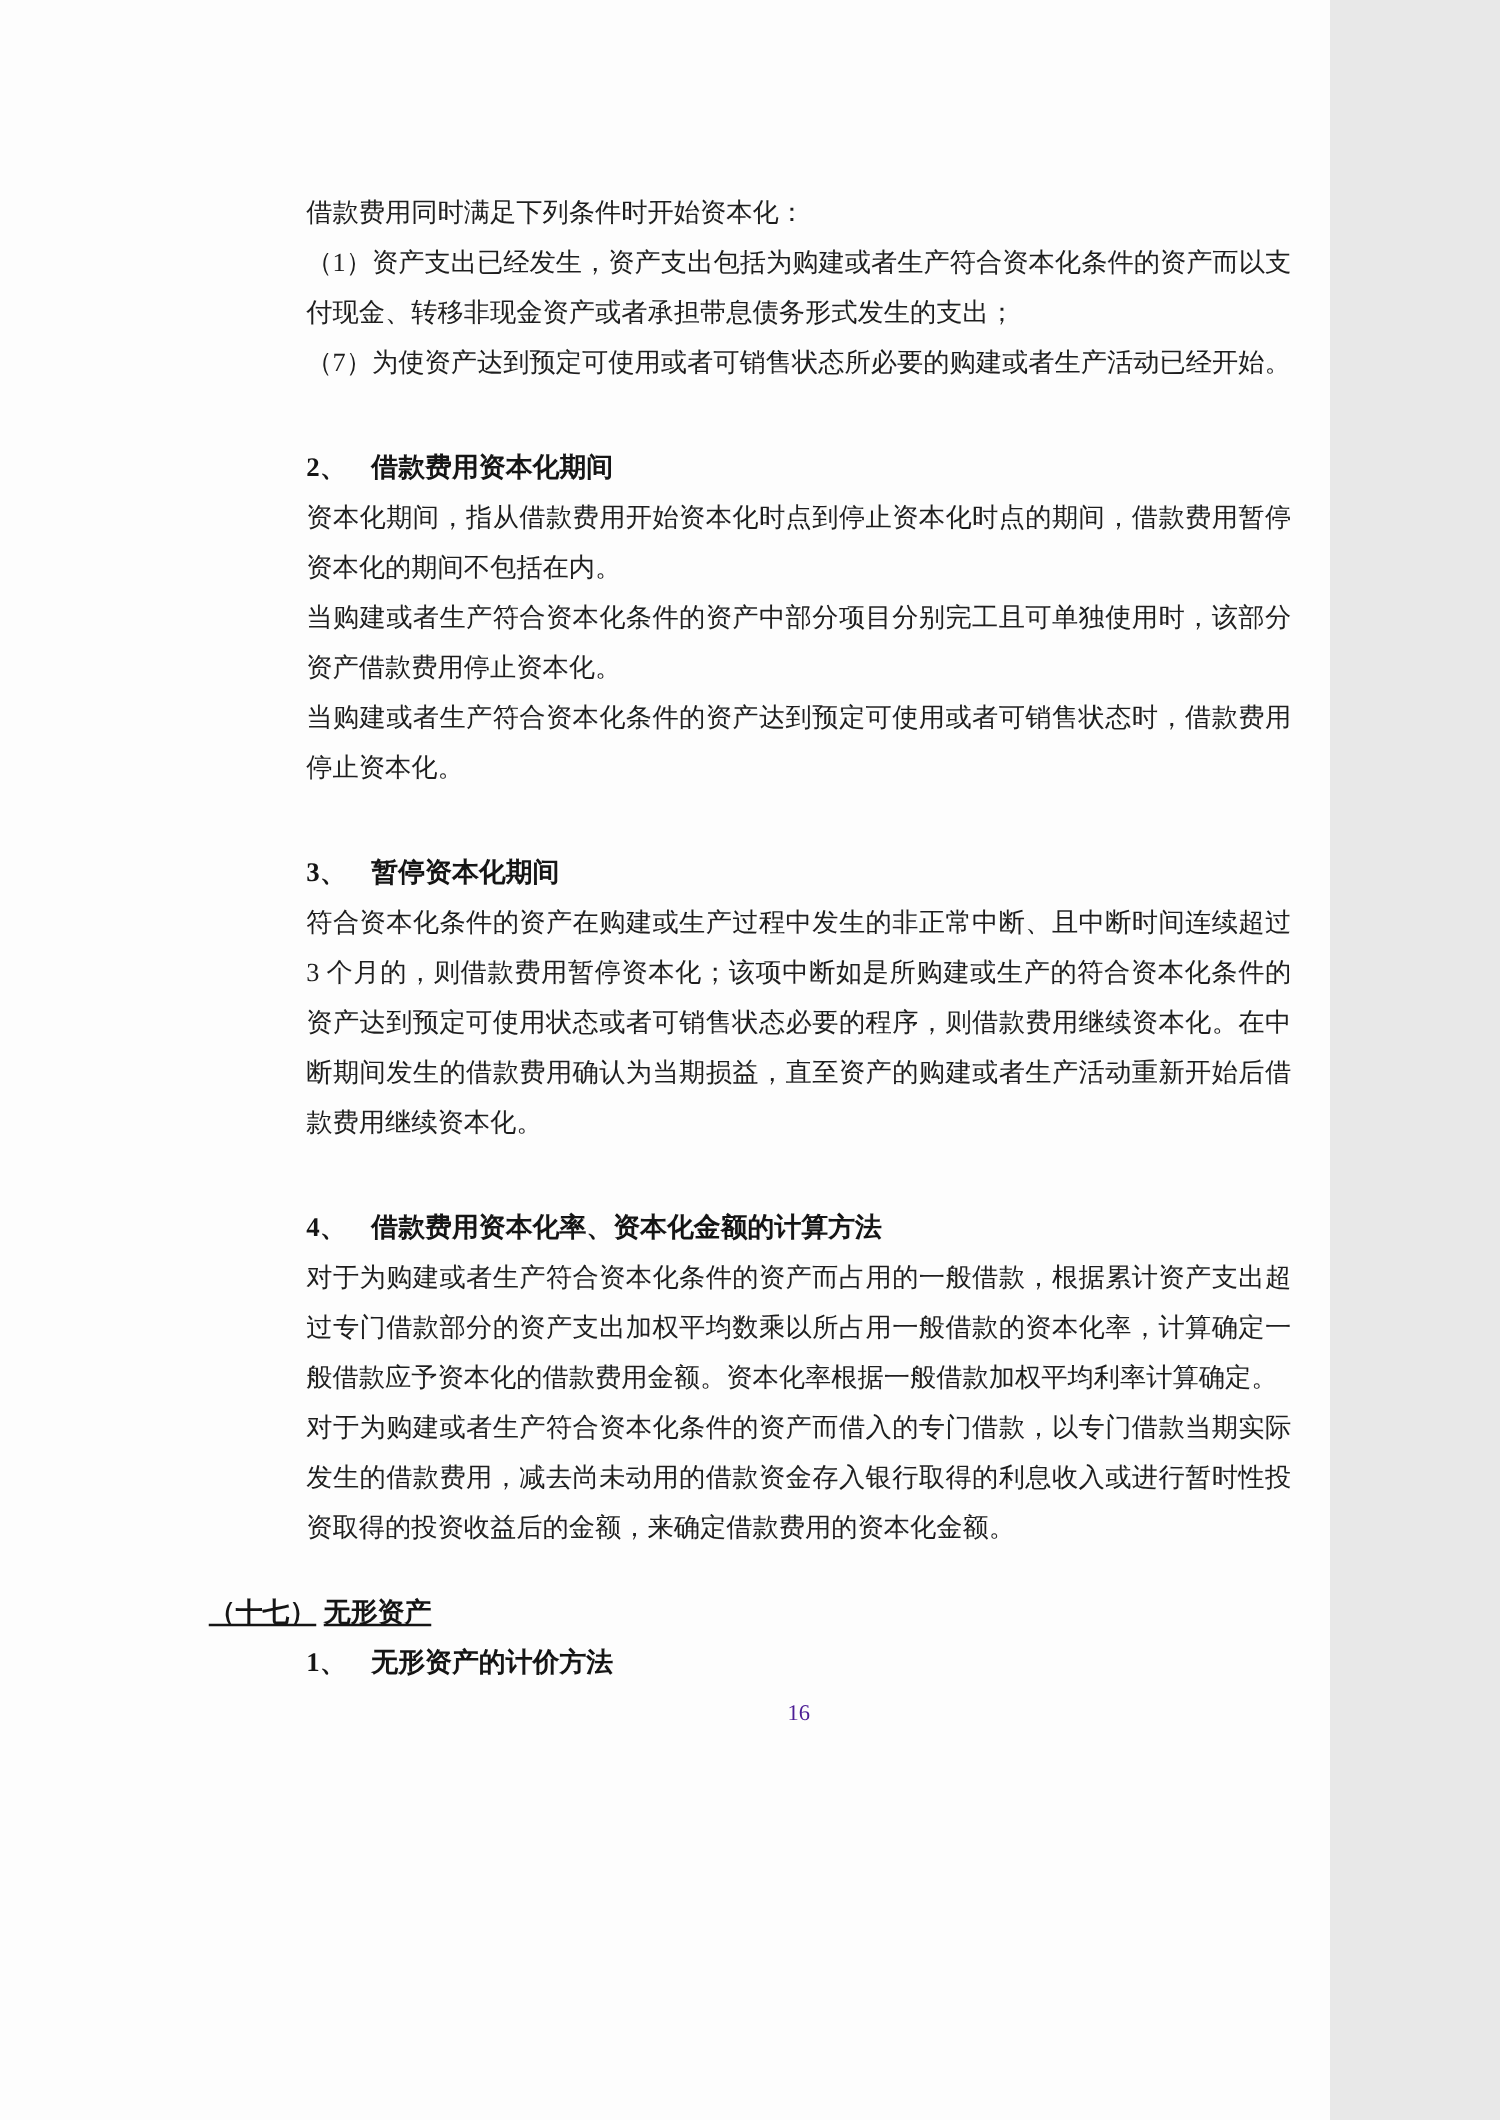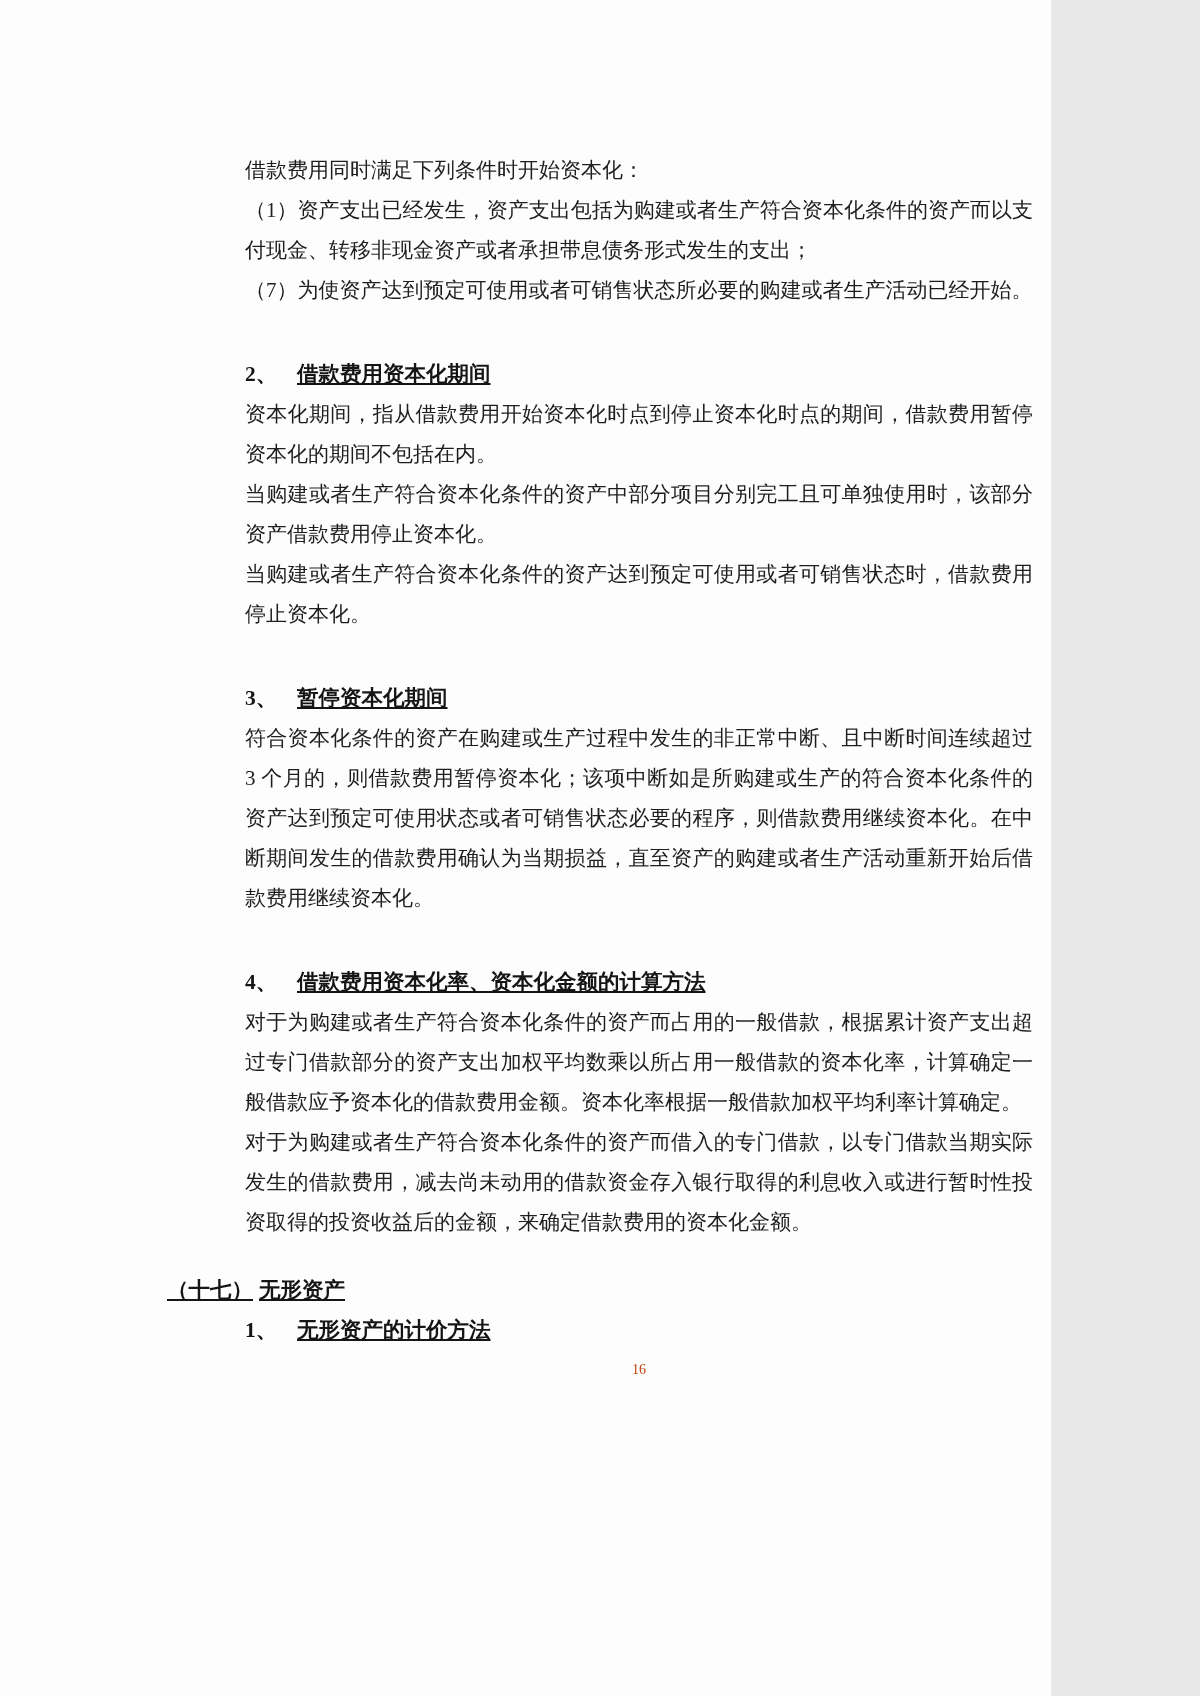--- a/index.html
+++ b/index.html
@@ -8,20 +8,21 @@
     background: #e8e8e8;
   }
   .page {
     position: relative;
     width: 1051px;
     height: 1696px;
     background: #fdfdfd;
     overflow: hidden;
     font-family: "Liberation Serif", "DejaVu Serif", serif;
     color: #1e1e1e;
+    padding-left: 13px;
   }
   .content {
     position: absolute;
     left: 245px;
     top: 0;
     width: 788px;
     padding-top: 150px;
   }
   .content p {
     margin: 0;
@@ -39,40 +40,39 @@
     font-weight: bold;
     font-size: 21.5px;
     line-height: 40px;
     color: #151515;
   }
   .heading .num {
     flex: 0 0 52px;
   }
   .heading .title {
     flex: 1;
-    text-decoration: underline;
   }
   .chapter-heading {
     margin-top: 28px;
     margin-left: -78px;
     display: flex;
     font-weight: bold;
     font-size: 21.5px;
     line-height: 40px;
     color: #151515;
     text-decoration: underline;
   }
   .chapter-heading .chapter-label {
     margin-right: 6px;
   }
   .page-number {
-    font-size: 14px;
+    font-size: 18px;
     line-height: 40px;
     text-align: center;
-    color: #c2410c;
+    color: #4c1d95;
     font-family: "Liberation Serif", "DejaVu Serif", serif;
   }
 </style>
 </head>
 <body>
 
 <div class="page">
   <div class="content">
 
     <p>借款费用同时满足下列条件时开始资本化：</p>

